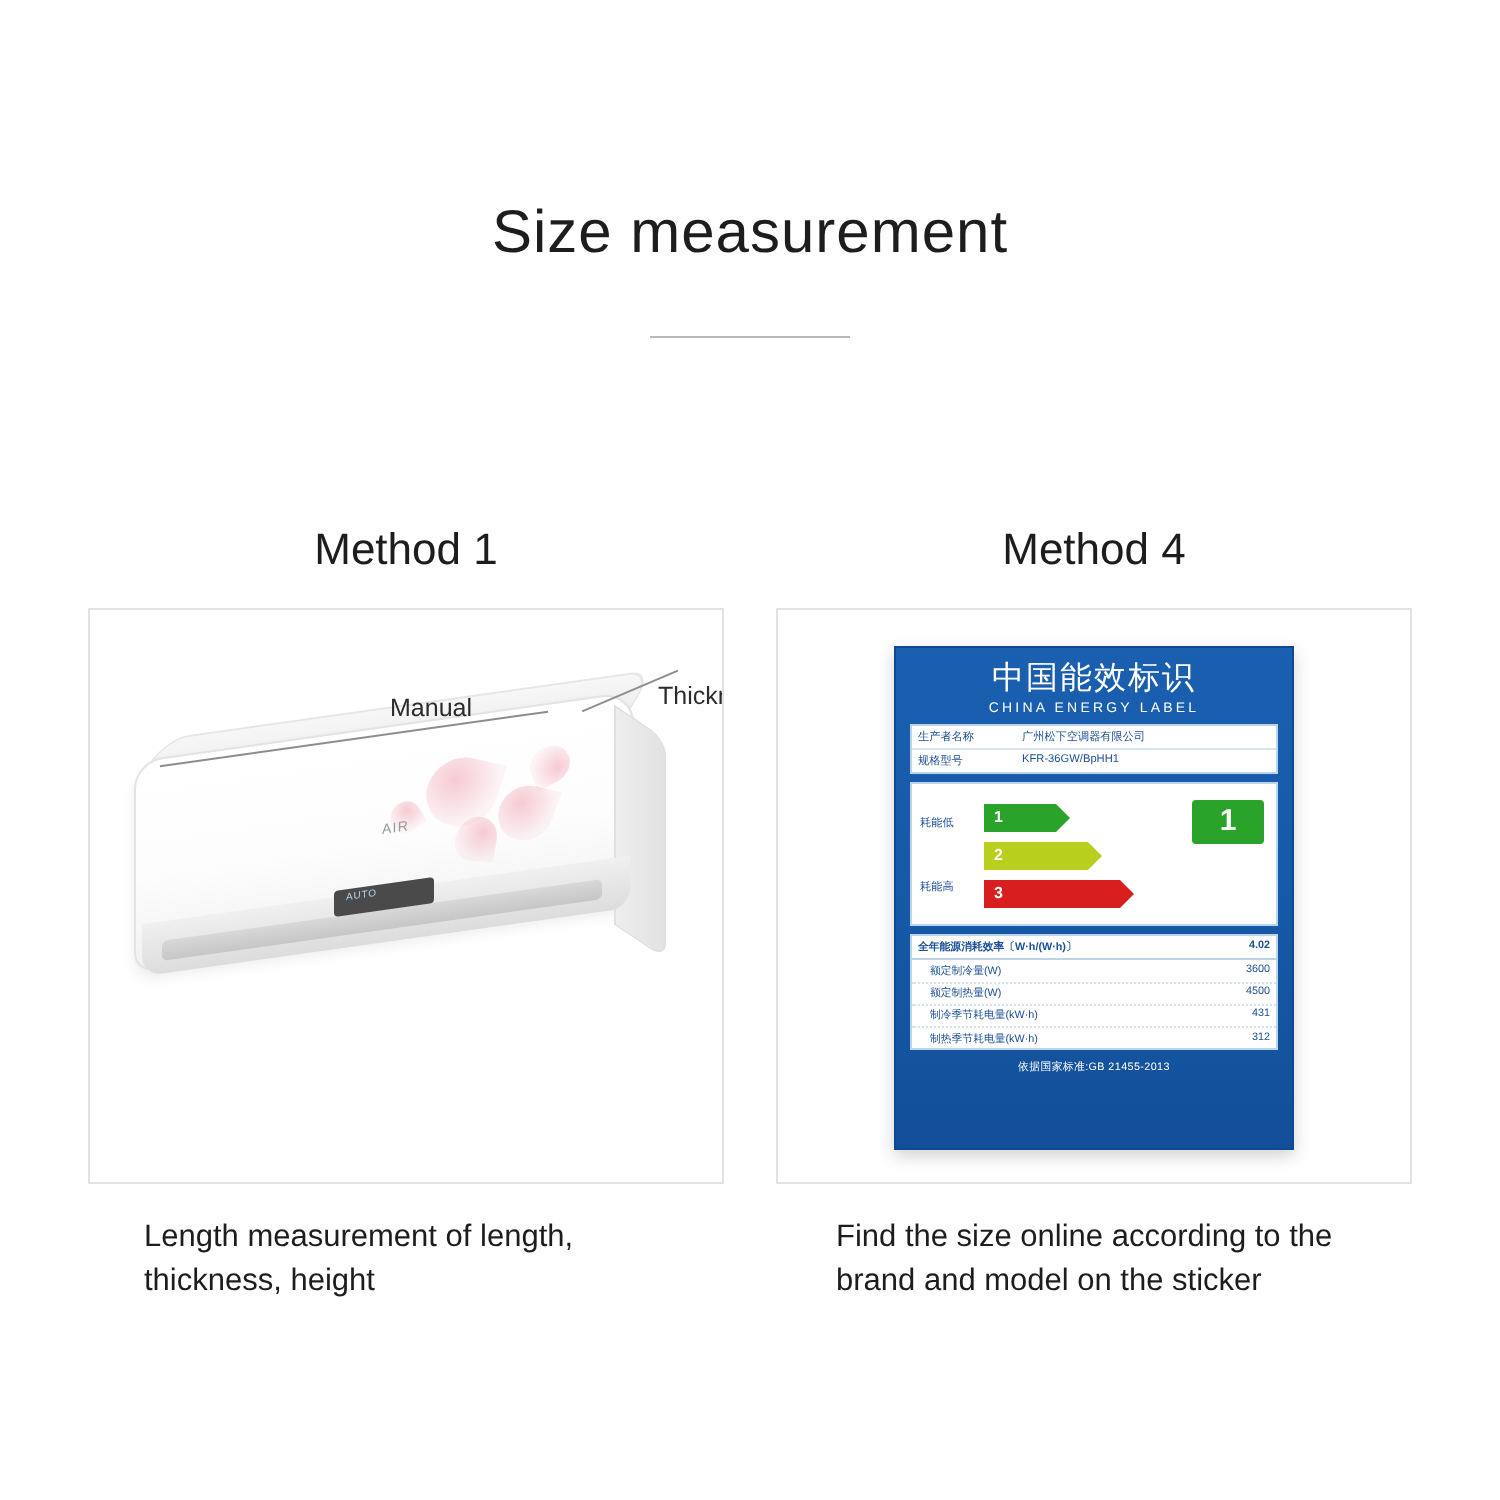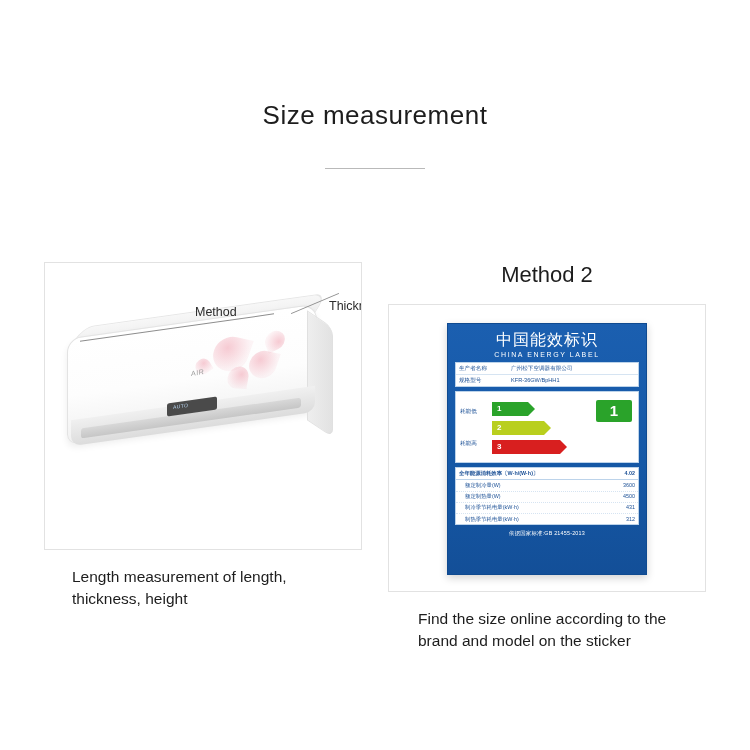--- a/index.html
+++ b/index.html
@@ -19,21 +19,21 @@
     width: 750px;
     height: 750px;
     background: #ffffff;
   }
   .page-title {
     position: absolute;
     top: 100px;
     left: 0;
     width: 750px;
     text-align: center;
-    font-size: 26px;
+    font-size: 30px;
     font-weight: 400;
     letter-spacing: 0.5px;
     color: #1d1d1d;
   }
   .title-rule {
     position: absolute;
     top: 168px;
     left: 325px;
     width: 100px;
     height: 1px;
@@ -335,20 +335,21 @@
 <body>
 
 <div class="page">
 
   <div class="page-title">Size measurement</div>
   <div class="title-rule"></div>
 
   <div class="methods">
 
     <div class="method">
+      <div class="method-title">Method 1</div>
 
       <div class="method-figure">
         <div class="ac-wrap">
 
           <div class="ac-top-face"></div>
           <div class="ac-body"></div>
           <div class="ac-right-face"></div>
           <div class="ac-bottom-shade"></div>
           <div class="ac-vent"></div>
 
@@ -356,33 +357,33 @@
           <div class="flower f2"></div>
           <div class="flower f3"></div>
           <div class="flower f4"></div>
           <div class="flower f5"></div>
 
           <div class="ac-logo">AIR</div>
           <div class="ac-display"></div>
           <div class="ac-display-text">AUTO</div>
 
           <div class="dim-line len-line"></div>
-          <div class="dim-label len-label">Method</div>
+          <div class="dim-label len-label">Manual</div>
 
           <div class="dim-line thick-line"></div>
           <div class="dim-label thick-label">Thickness</div>
 
         </div>
       </div>
 
       <div class="method-caption">Length measurement of length, thickness, height</div>
     </div>
 
     <div class="method">
-      <div class="method-title">Method 2</div>
+      <div class="method-title">Method 4</div>
 
       <div class="method-figure">
         <div class="label-wrap">
 
           <div class="lbl-head">
             <div class="lbl-head-cn">中国能效标识</div>
             <div class="lbl-head-en">CHINA ENERGY LABEL</div>
           </div>
 
           <div class="lbl-rows">

